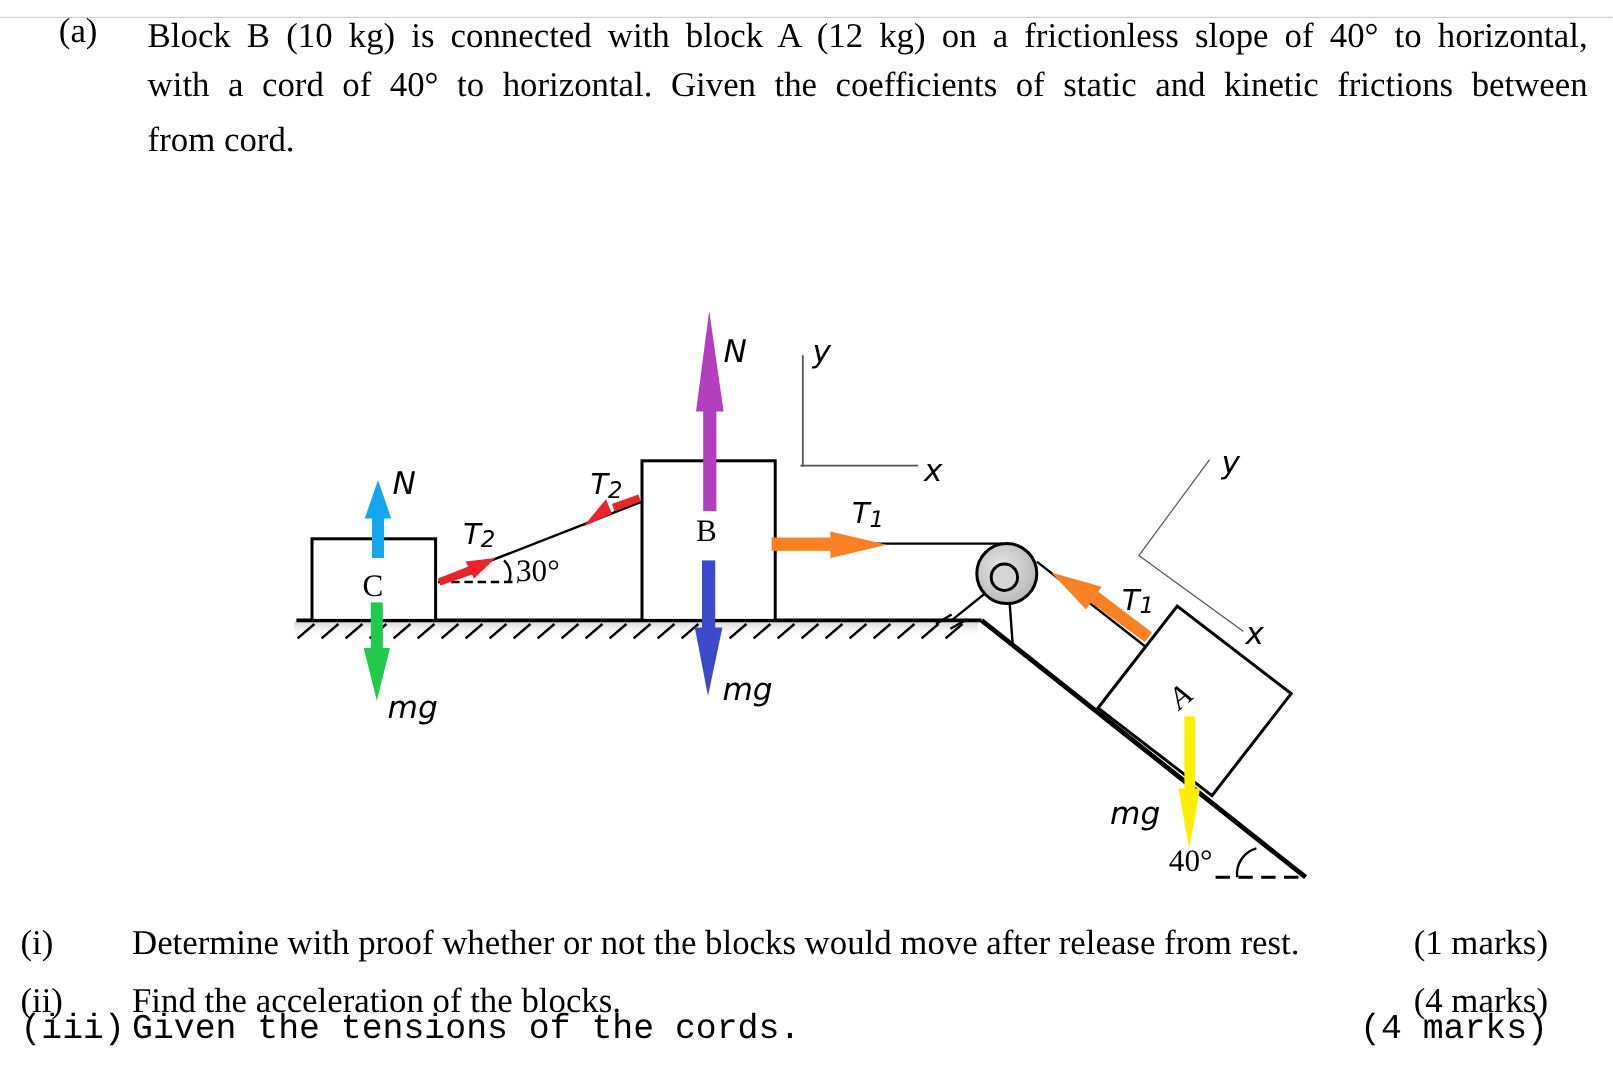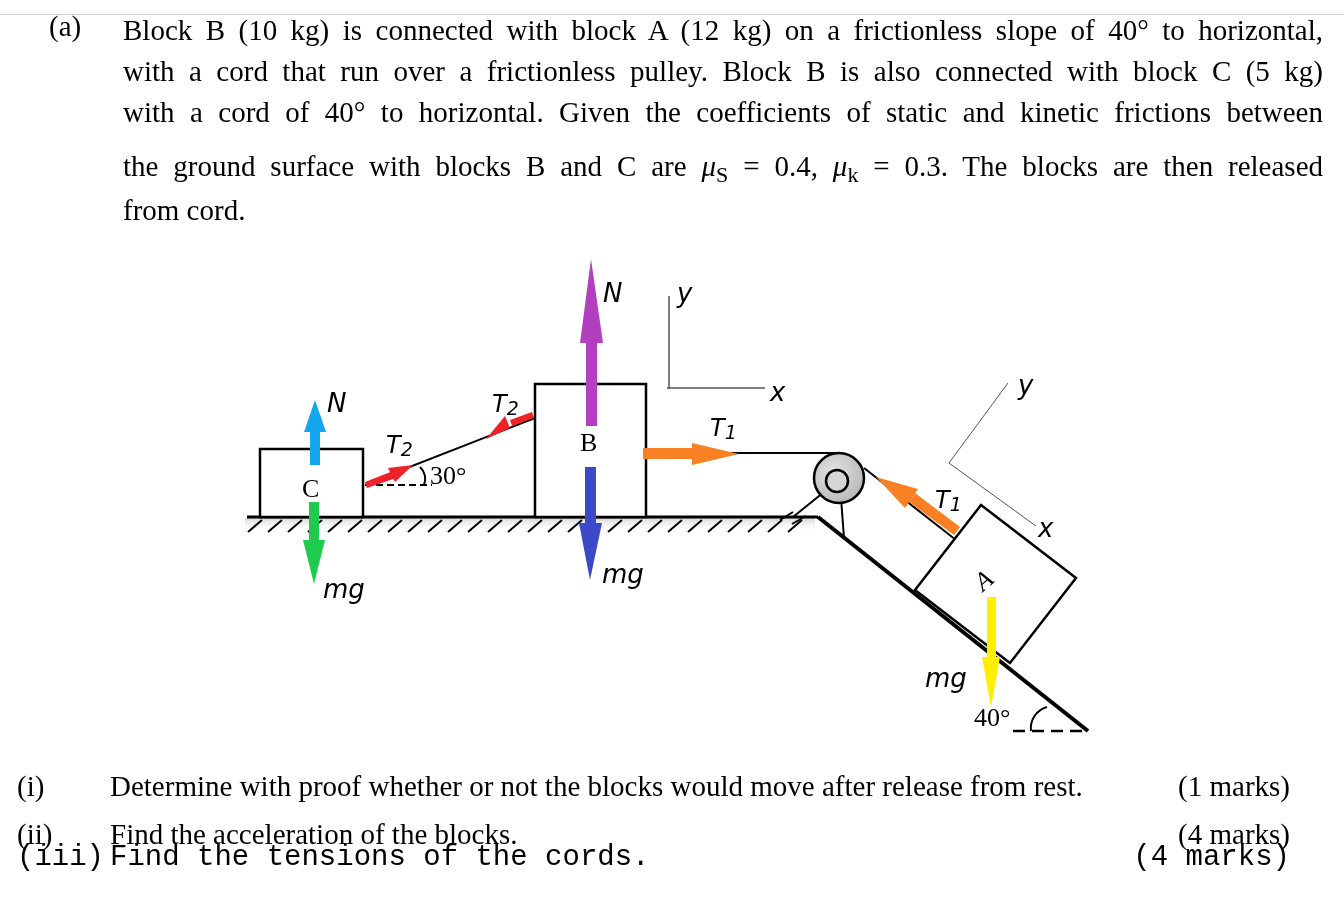--- a/index.html
+++ b/index.html
@@ -76,23 +76,21 @@
   </style>
 </head>
 <body>
 
 <div class="top-rule"></div>
 
 <div class="part-label">(a)</div>
 
 <div class="problem-text">
   <span class="line">Block B (10 kg) is connected with block A (12 kg) on a frictionless slope of 40° to horizontal,</span>
-  <span class="line">with a cord that run over a frictionless pulley. Block B is also connected with block C (5 kg)</span>
   <span class="line">with a cord of 40° to horizontal. Given the coefficients of static and kinetic frictions between</span>
-  <span class="line l4"><span>the ground surface with blocks B and C are </span><span class="mu">μ</span><span class="sub">S</span><span> = 0.4, </span><span class="mu">μ</span><span class="sub">k</span><span> = 0.3. The blocks are then released</span></span>
   <span class="line last">from cord.</span>
 </div>
 
 <svg id="diagram" width="1344" height="904" viewBox="0 0 1344 904">
   <defs>
     <pattern id="hatch" width="14" height="14" patternUnits="userSpaceOnUse">
       <line x1="0" y1="14" x2="14" y2="0" stroke="#000" stroke-width="2"></line>
     </pattern>
     <linearGradient id="groundShade" x1="0" y1="0" x2="0" y2="1">
       <stop offset="0" stop-color="#bbbbbb" stop-opacity="0.6"></stop>
@@ -245,16 +243,16 @@
     <span class="q-text">Determine with proof whether or not the blocks would move after release from rest.</span>
     <span class="q-marks">(1 marks)</span>
   </div>
   <div class="q-row" style="top:48px;">
     <span class="q-num">(ii)</span>
     <span class="q-text">Find the acceleration of the blocks.</span>
     <span class="q-marks">(4 marks)</span>
   </div>
   <div class="q-row" style="top:72px;font-family:Liberation Mono, monospace;">
     <span class="q-num">(iii)</span>
-    <span class="q-text">Find the tensions of the cords.</span>
+    <span class="q-text">Given the tensions of the cords.</span>
     <span class="q-marks">(4 marks)</span>
   </div>
 </div>
 
 </body></html>

